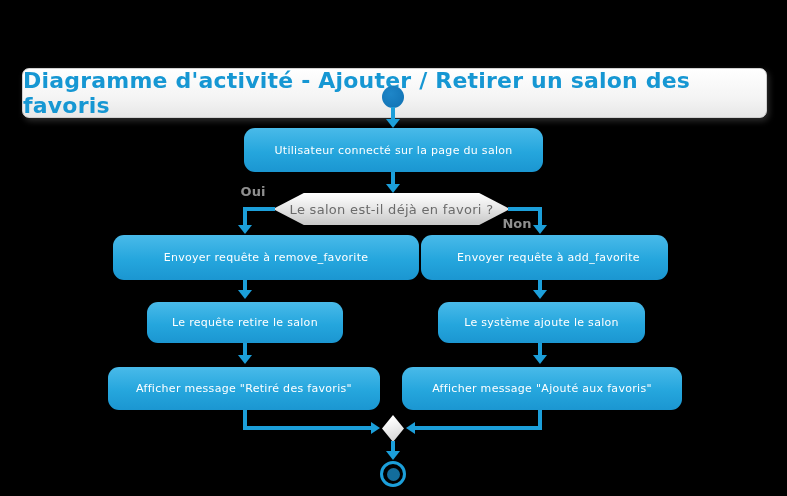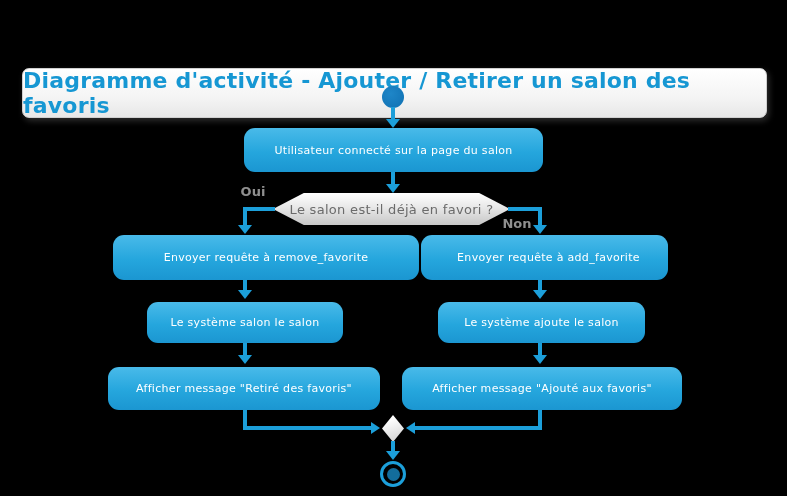--- a/index.html
+++ b/index.html
@@ -79,21 +79,21 @@
   <div class="line" style="left:243px;top:207px;width:4px;height:19px;"></div>
   <div class="ah-down" style="left:238px;top:225px;"></div>
 
   <div class="line" style="left:508px;top:207px;width:34px;height:4px;"></div>
   <div class="line" style="left:538px;top:207px;width:4px;height:19px;"></div>
   <div class="ah-down" style="left:533px;top:225px;"></div>
 
   <div class="activity" style="left:113px;top:235px;width:306px;height:45px;">Envoyer requête à remove_favorite</div>
   <div class="line" style="left:243px;top:280px;width:4px;height:12px;"></div>
   <div class="ah-down" style="left:238px;top:290px;"></div>
-  <div class="activity" style="left:147px;top:302px;width:196px;height:41px;">Le système salon le salon</div>
+  <div class="activity" style="left:147px;top:302px;width:196px;height:41px;">Le requête retire le salon</div>
   <div class="line" style="left:243px;top:343px;width:4px;height:14px;"></div>
   <div class="ah-down" style="left:238px;top:355px;"></div>
   <div class="activity" style="left:108px;top:367px;width:272px;height:43px;">Afficher message "Retiré des favoris"</div>
 
   <div class="activity" style="left:421px;top:235px;width:239px;height:45px;padding-left:8px;">Envoyer requête à add_favorite</div>
   <div class="line" style="left:538px;top:280px;width:4px;height:12px;"></div>
   <div class="ah-down" style="left:533px;top:290px;"></div>
   <div class="activity" style="left:438px;top:302px;width:207px;height:41px;">Le système ajoute le salon</div>
   <div class="line" style="left:538px;top:343px;width:4px;height:14px;"></div>
   <div class="ah-down" style="left:533px;top:355px;"></div>

